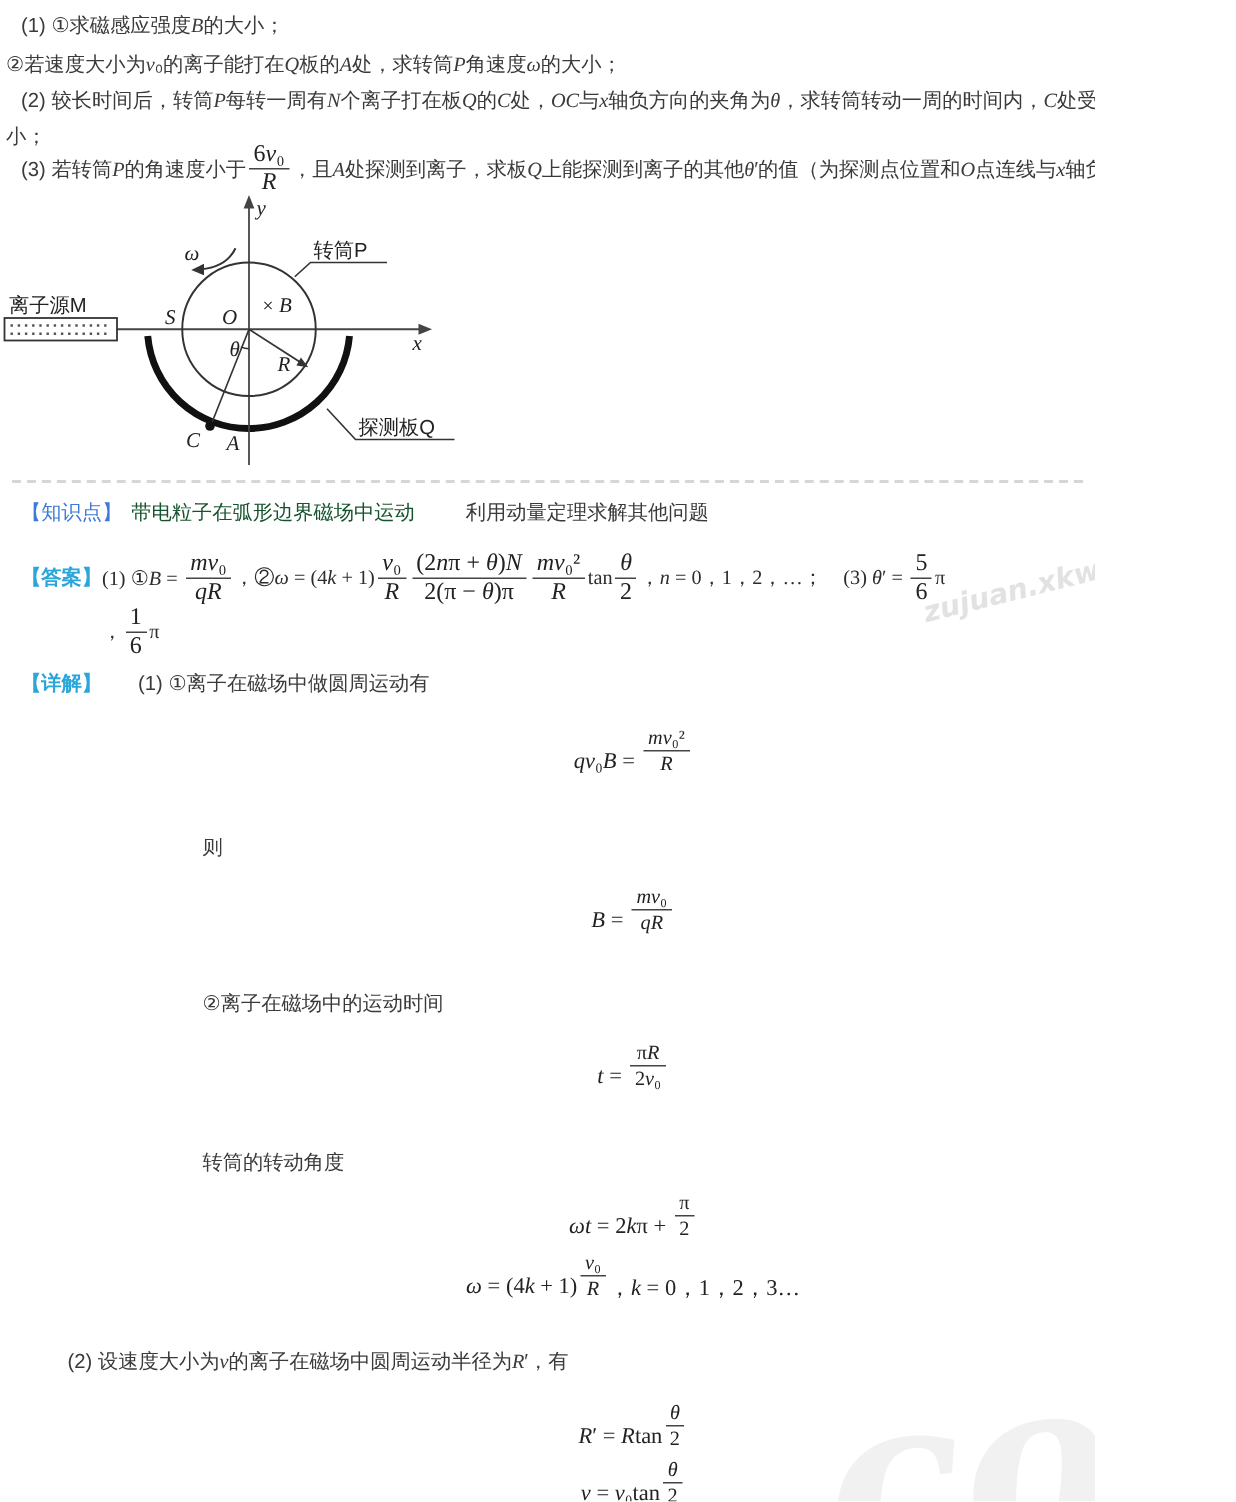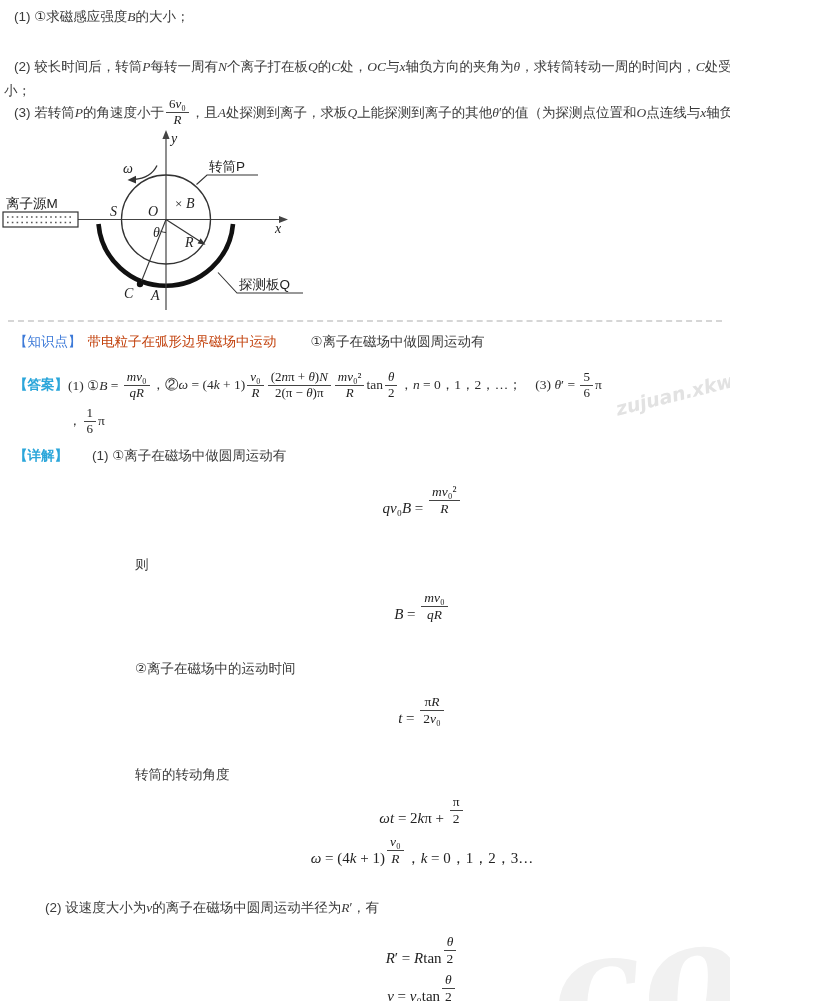--- a/index.html
+++ b/index.html
@@ -3,35 +3,35 @@
 <meta charset="utf-8">
 <style>
   html,body{margin:0;padding:0;background:#fff;}
   .page{position:relative;width:730px;height:1001px;background:#fff;overflow:hidden;
         font-family:"Liberation Sans","DejaVu Sans",sans-serif;color:#3a3a3a;}
   i{font-family:"Liberation Serif","DejaVu Serif",serif;font-style:italic;}
   .pline{position:absolute;font-size:13.5px;line-height:17px;white-space:nowrap;}
   .flexline{display:flex;align-items:center;}
   
   .frac{display:inline-block;vertical-align:middle;text-align:center;
-        font-family:"Liberation Serif","DejaVu Serif",serif;font-size:13px;line-height:1.12;margin:0 2px;color:#222;}
+        font-family:"Liberation Serif","DejaVu Serif",serif;font-size:16px;line-height:1.12;margin:0 2px;color:#222;}
   .frac .fnum{display:block;padding:0 3px;border-bottom:1px solid #444;}
   .frac .fden{display:block;padding:0 3px;}
   
   .diagram{position:absolute;left:0;top:130px;}
   .svgzh{font-family:"Liberation Sans","DejaVu Sans",sans-serif;font-size:13.5px;fill:#222;}
   .svgmi{font-family:"Liberation Serif","DejaVu Serif",serif;font-style:italic;font-size:14px;fill:#222;}
   .svgx{font-family:"Liberation Serif","DejaVu Serif",serif;font-size:13px;fill:#222;}
   
   .divider{position:absolute;left:8px;right:8px;top:320px;border-top:2px dashed #d6d6d6;}
   
   .knowledge{position:absolute;left:14px;top:333px;font-size:13.5px;white-space:nowrap;}
   .lbl-blue{color:#3d7ad8;}
   .lbl-cyan{color:#2ba6da;font-weight:bold;}
-  .kitem1{margin-left:6px;color:#c2410c;}
+  .kitem1{margin-left:6px;color:#14532d;}
   .kitem2{margin-left:34px;color:#3a3a3a;}
   .answer{position:absolute;left:14px;top:366px;display:flex;align-items:flex-start;}
   .answer .albl{flex:none;font-size:13.5px;line-height:38px;}
   .acontent{width:706px;font-size:13.5px;color:#2c2c2c;}
   .aline1{display:flex;align-items:center;height:38px;}
   .aline2{display:flex;align-items:center;height:34px;}
   .mathseg{font-family:"Liberation Serif","DejaVu Serif",serif;font-size:13.5px;white-space:pre-wrap;}
   .detail-head{position:absolute;left:14px;top:447px;font-size:13.5px;white-space:nowrap;}
   .dtext{margin-left:24px;color:#3a3a3a;}
   .para{position:absolute;font-size:13.5px;color:#3a3a3a;white-space:nowrap;}
@@ -46,20 +46,21 @@
   .wm-big{position:absolute;left:540px;top:905px;font-size:150px;font-style:italic;font-weight:bold;
           color:#f1f1f1;transform:rotate(-7deg);transform-origin:left top;white-space:nowrap;
           font-family:"DejaVu Serif",serif;}
 </style>
 </head>
 <body>
 
 <div class="page">
 
   <div class="pline" style="left:14px;top:8px">(1) ①求磁感应强度<i>B</i>的大小；</div>
+  <div class="pline" style="left:4px;top:34px">②若速度大小为<i>v</i>₀的离子能打在<i>Q</i>板的<i>A</i>处，求转筒<i>P</i>角速度<i>ω</i>的大小；</div>
   <div class="pline" style="left:14px;top:58px">(2) 较长时间后，转筒<i>P</i>每转一周有<i>N</i>个离子打在板<i>Q</i>的<i>C</i>处，<i>OC</i>与<i>x</i>轴负方向的夹角为<i>θ</i>，求转筒转动一周的时间内，<i>C</i>处受到平均冲力<i>F</i>的大</div>
   <div class="pline" style="left:4px;top:82px">小；</div>
   <div class="pline flexline" style="left:14px;top:95px;height:34px">
     <span>(3) 若转筒<i>P</i>的角速度小于</span>
     <span class="frac">
       <span class="fnum">6<i>v</i>₀</span>
       <span class="fden"><i>R</i></span>
     </span>
     <span>，且<i>A</i>处探测到离子，求板<i>Q</i>上能探测到离子的其他<i>θ</i>′的值（为探测点位置和<i>O</i>点连线与<i>x</i>轴负方向的夹角）。</span>
   </div>
@@ -104,21 +105,21 @@
     <text class="svgmi" x="185" y="117">R</text>
     <text class="svgmi" x="124" y="168">C</text>
     <text class="svgmi" x="151" y="170">A</text>
     <text class="svgmi" x="275" y="103">x</text>
     <text class="svgmi" x="171" y="13">y</text>
   </svg>
 
   <div class="divider"></div>
 
   <div class="knowledge">
-    <span class="lbl-blue">【知识点】</span><span class="kitem1">带电粒子在弧形边界磁场中运动</span><span class="kitem2">①离子在磁场中做圆周运动有</span>
+    <span class="lbl-blue">【知识点】</span><span class="kitem1">带电粒子在弧形边界磁场中运动</span><span class="kitem2">利用动量定理求解其他问题</span>
   </div>
 
   <div class="answer">
     <span class="albl lbl-cyan">【答案】</span>
     <div class="acontent">
       <div class="aline1">
         <span class="mathseg">(1) ①<i>B</i> = </span>
         <span class="frac">
           <span class="fnum"><i>mv</i>₀</span>
           <span class="fden"><i>qR</i></span>

